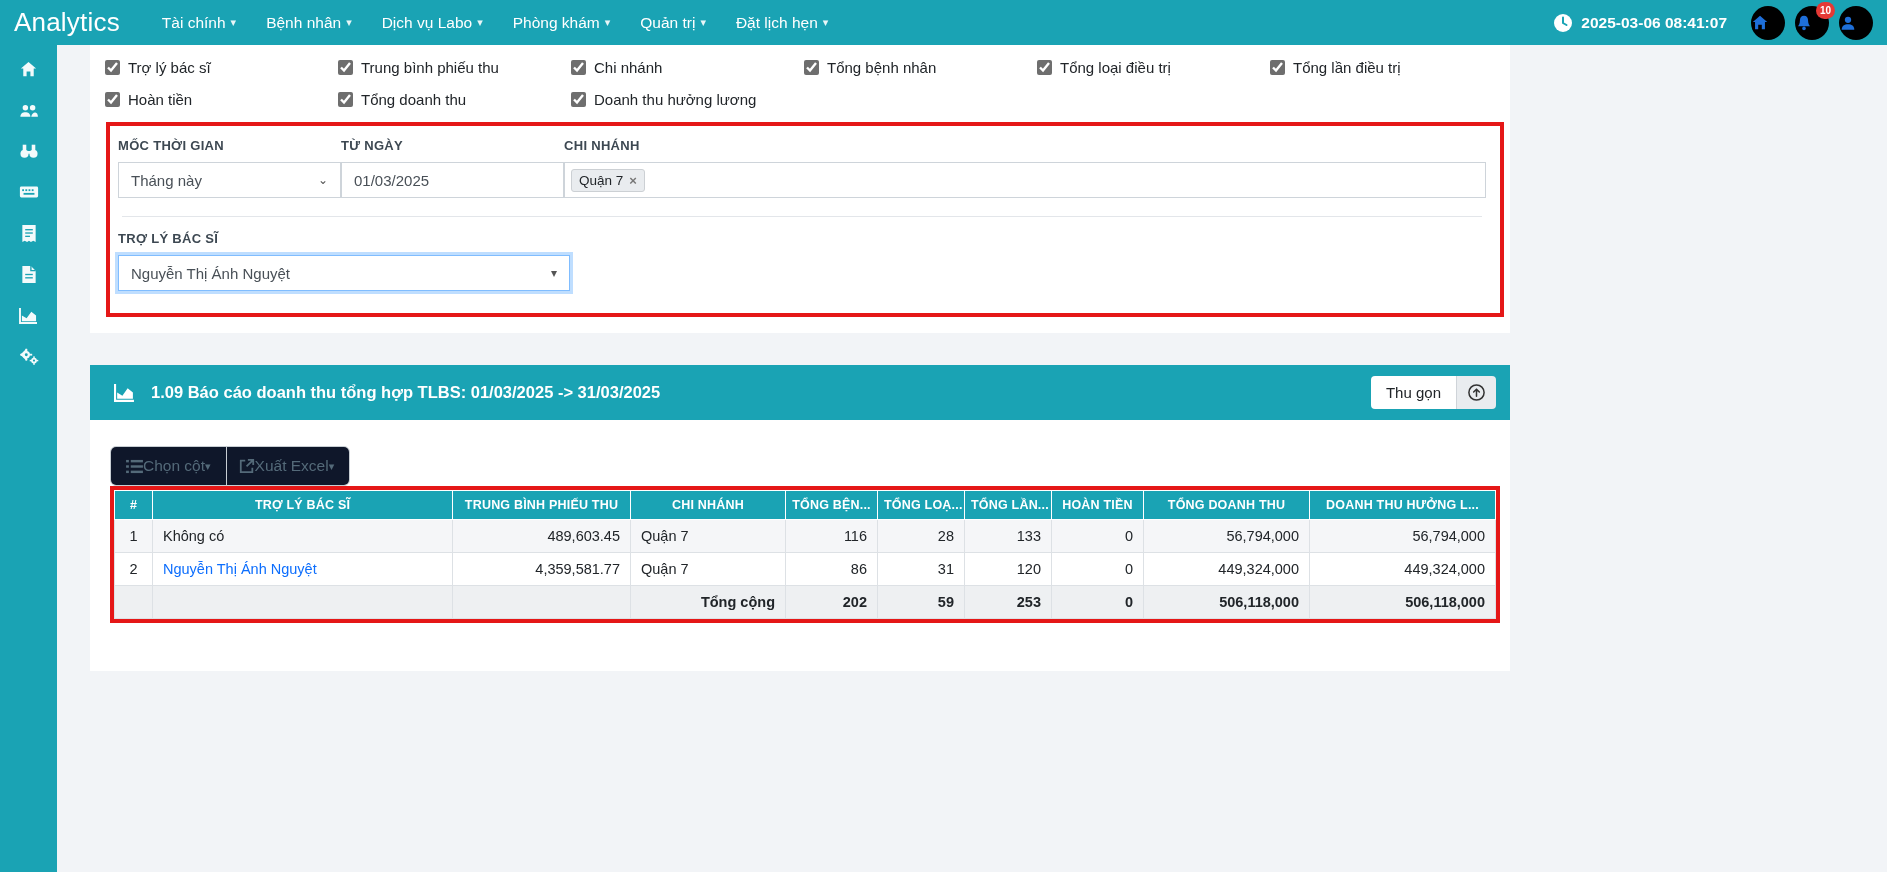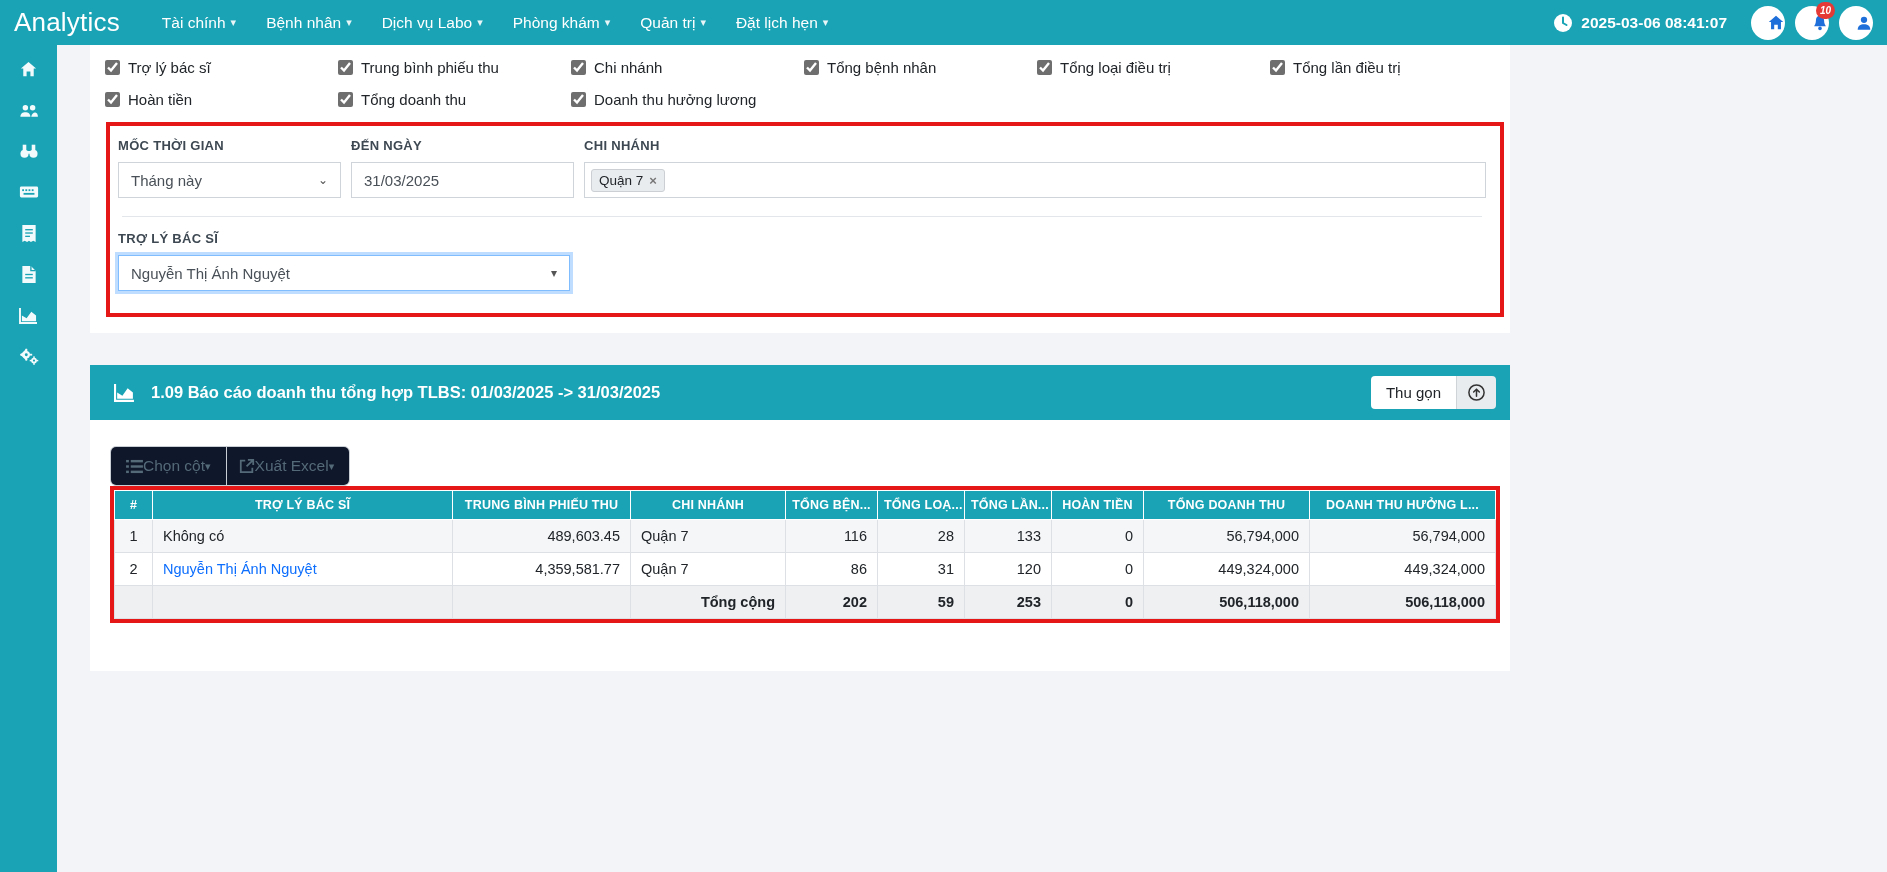--- a/index.html
+++ b/index.html
@@ -7,21 +7,21 @@
 
   
   .navbar { position:fixed; top:0; left:0; width:1887px; height:45px; background:#1aa3b4;
             display:flex; align-items:center; padding:0 14px; z-index:20; }
   .brand { color:#fff; font-size:26px; font-weight:400; margin-right:42px; letter-spacing:.2px; }
   .menus { display:flex; align-items:center; gap:30px; }
   .menu-item { color:#fff; font-size:15.5px; font-weight:500; display:flex; align-items:center; gap:5px; cursor:pointer; }
   .caret { font-size:11px; opacity:.9; }
   .nav-right { margin-left:auto; display:flex; align-items:center; gap:10px; }
   .datetime { color:#fff; font-weight:bold; font-size:15.5px; margin-right:14px; display:flex; align-items:center; gap:8px; }
-  .circle-btn { width:34px; height:34px; background:#ffffff; border-radius:50%; display:flex; align-items:center; justify-content:flex-end; position:relative; border:none; cursor:pointer;font-style:italic; }
+  .circle-btn { width:34px; height:34px; background:#000000; border-radius:50%; display:flex; align-items:center; justify-content:flex-start; position:relative; border:none; cursor:pointer; }
   .badge { position:absolute; top:-4px; right:-6px; background:#e53935; color:#fff; font-size:10px; font-weight:bold;
            min-width:18px; height:17px; border-radius:9px; display:flex; align-items:center; justify-content:center; padding:0 4px; }
 
   
   .sidebar { position:fixed; left:0; top:45px; bottom:0; width:57px; background:#1aa3b4;
              display:flex; flex-direction:column; align-items:center; padding-top:14px; gap:21px; z-index:10; }
   .side-icon { width:20px; height:20px; display:flex; align-items:center; justify-content:center; cursor:pointer; opacity:.95; }
 
   
   .content { position:absolute; left:57px; top:45px; right:0; bottom:0; background:#f2f4f7; }
@@ -29,21 +29,21 @@
   .card { background:#fff; }
   .top-card { padding:14px 0 16px 0; }
 
   .checkbox-grid { display:grid; grid-template-columns:repeat(6,233px); row-gap:15px; padding-left:15px; }
   .cb-item { display:flex; align-items:center; gap:8px; }
   .cb-item input { width:15px; height:15px; accent-color:#6e6e6e; }
   .cb-item label { font-size:15px; color:#212529; }
 
   
   .filter-box { border:4px solid #e51717; margin:14px 6px 0 16px; padding:12px 14px 22px 8px; }
-  .filter-row { display:flex; gap:10px; }
+  .filter-row { display:flex; }
   .fgroup { display:flex; flex-direction:column; }
   .fgroup .flabel { font-size:13px; font-weight:bold; color:#3d4852; letter-spacing:.3px; margin-bottom:9px; }
   .w223 { width:223px; }
   .grow { flex:1; }
   .select-box, .text-input, .multi-box { height:36px; border:1px solid #ced4da; border-radius:0; background:#fff;
             font-size:15px; color:#495057; display:flex; align-items:center; padding:0 12px; width:100%; }
   .select-box { justify-content:space-between; cursor:pointer; }
   .select-caret { color:#555; font-size:12px; }
   .text-input { font-family:"Liberation Sans",sans-serif; }
   input.text-input { outline:none; }
@@ -280,22 +280,22 @@
       <div class="filter-box">
         <div class="filter-row">
           <div class="fgroup w223">
             <div class="flabel">MỐC THỜI GIAN</div>
             <div class="select-box">
               <span>Tháng này</span>
               <span class="select-caret">⌄</span>
             </div>
           </div>
           <div class="fgroup w223">
-            <div class="flabel">ĐẾN NGÀY</div>
-            <input class="text-input" readonly="" value="31/03/2025" style="">
+            <div class="flabel">TỪ NGÀY</div>
+            <input class="text-input" readonly="" value="01/03/2025" style="">
           </div>
           <div class="fgroup grow">
             <div class="flabel">CHI NHÁNH</div>
             <div class="multi-box">
               <span class="tag">
                 <span>Quận 7</span>
                 <span class="tag-x">×</span>
               </span>
             </div>
           </div>

